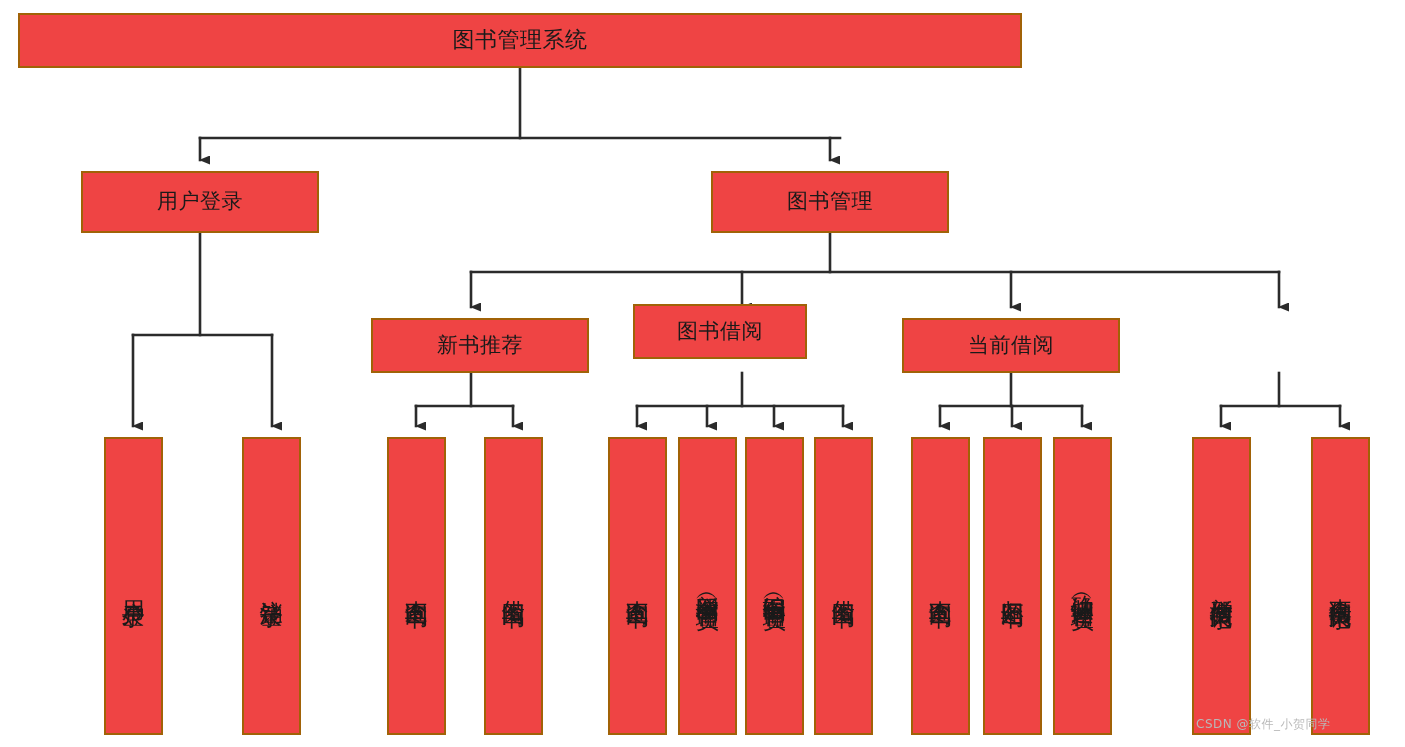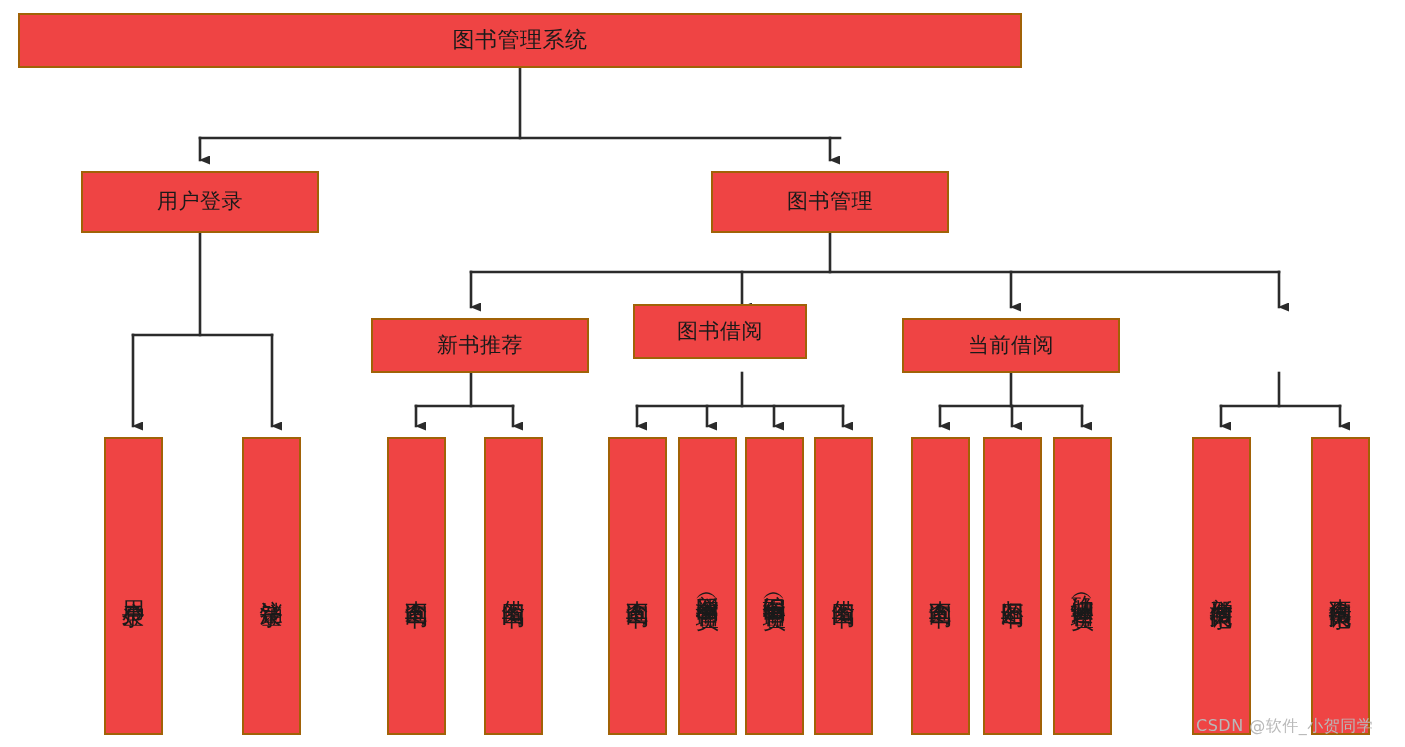--- a/index.html
+++ b/index.html
@@ -62,21 +62,21 @@
     font-size: 23px;
     line-height: 1.06;
     letter-spacing: 2px;
     white-space: nowrap;
     max-height: 100%;
   }
   .watermark {
     position: absolute;
     left: 1196px;
     top: 716px;
-    font-size: 16px;
+    font-size: 12px;
     color: #b9b9b9;
     letter-spacing: 0.5px;
     white-space: nowrap;
     user-select: none;
   }
 </style>
 </head>
 <body>
 
 <div id="diagram-root">

